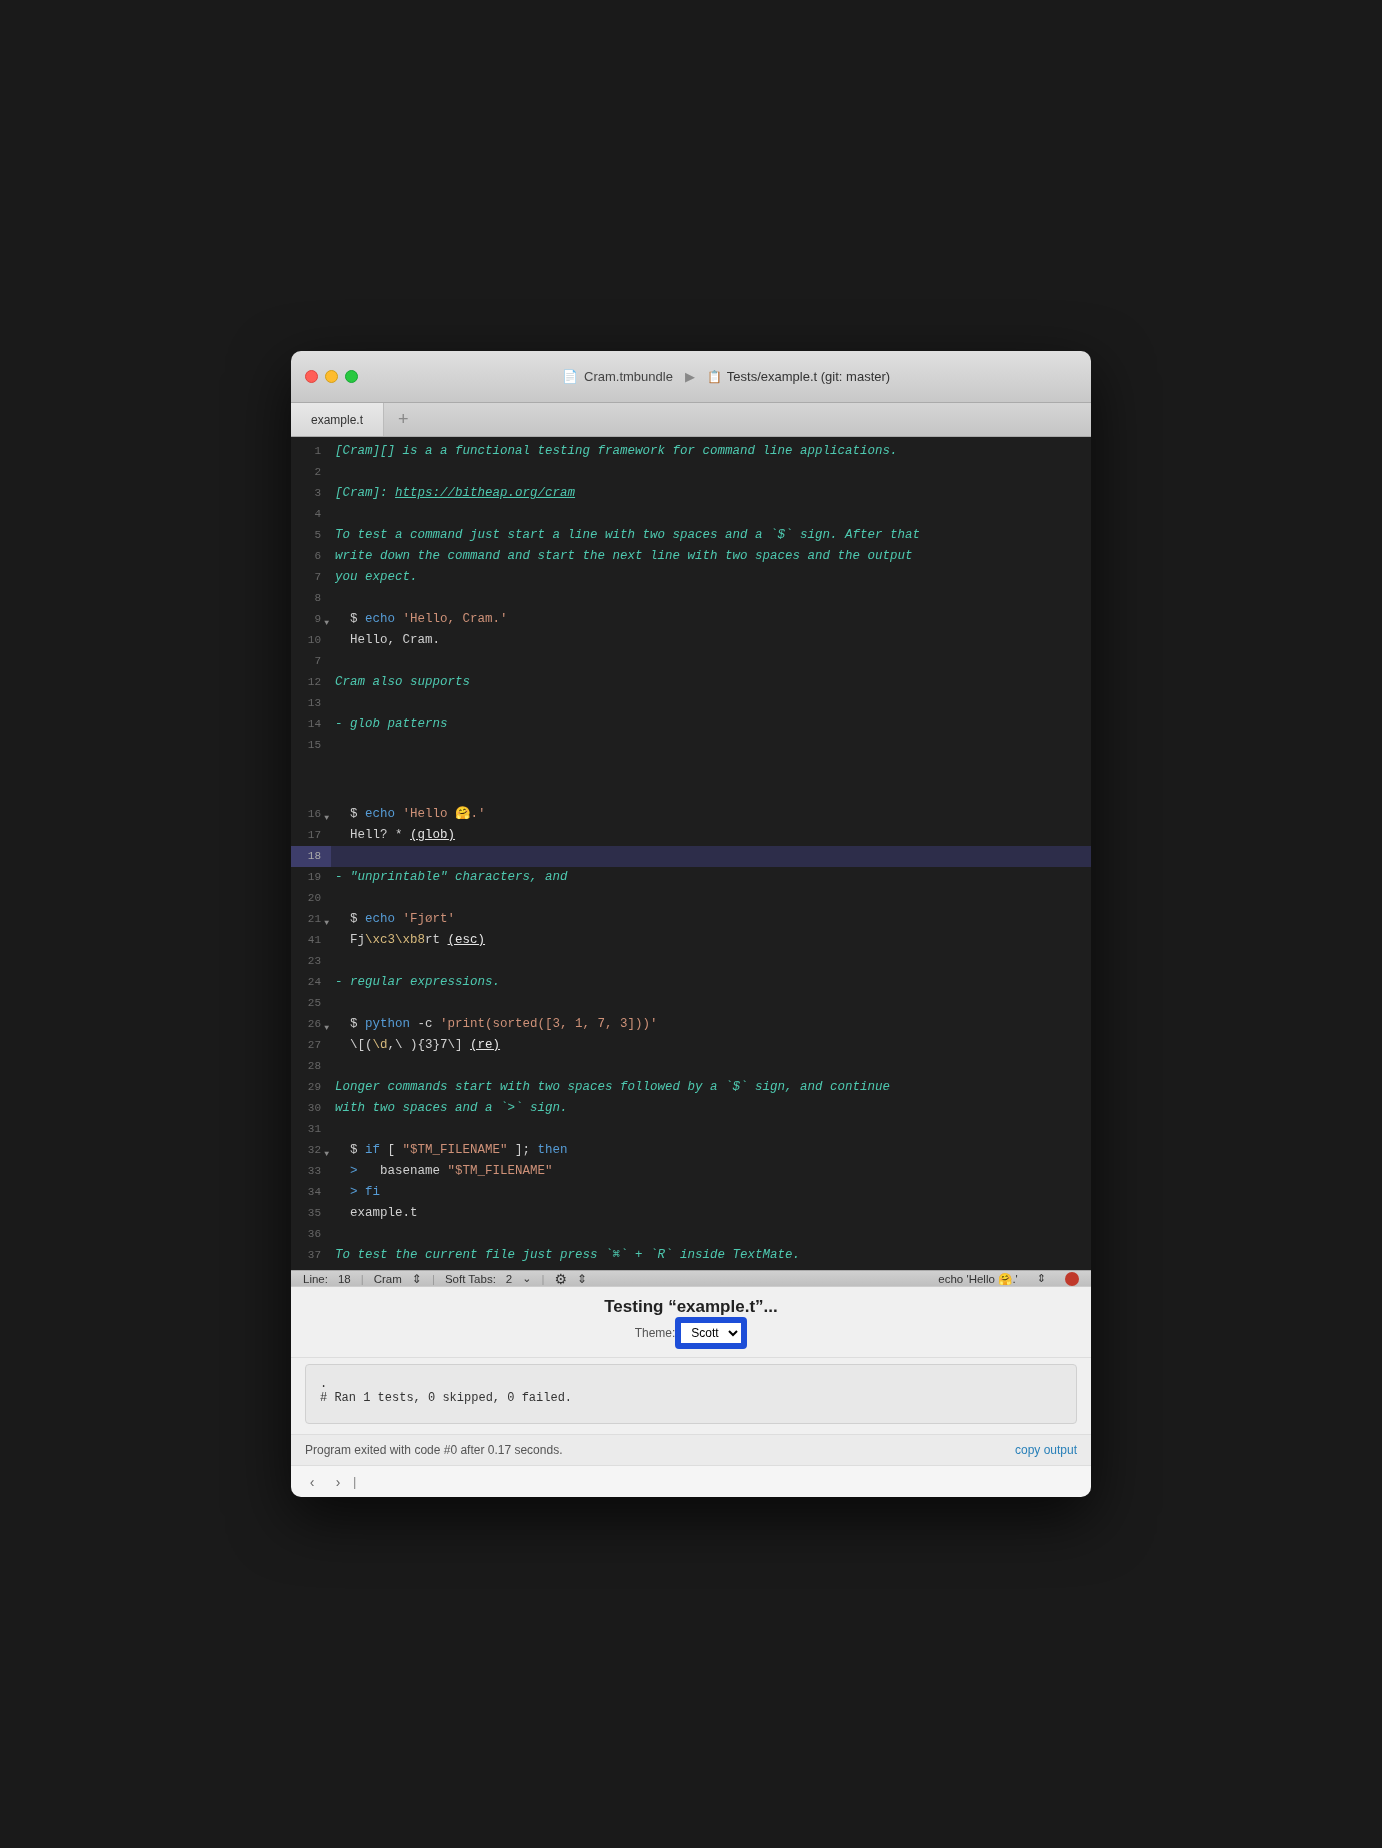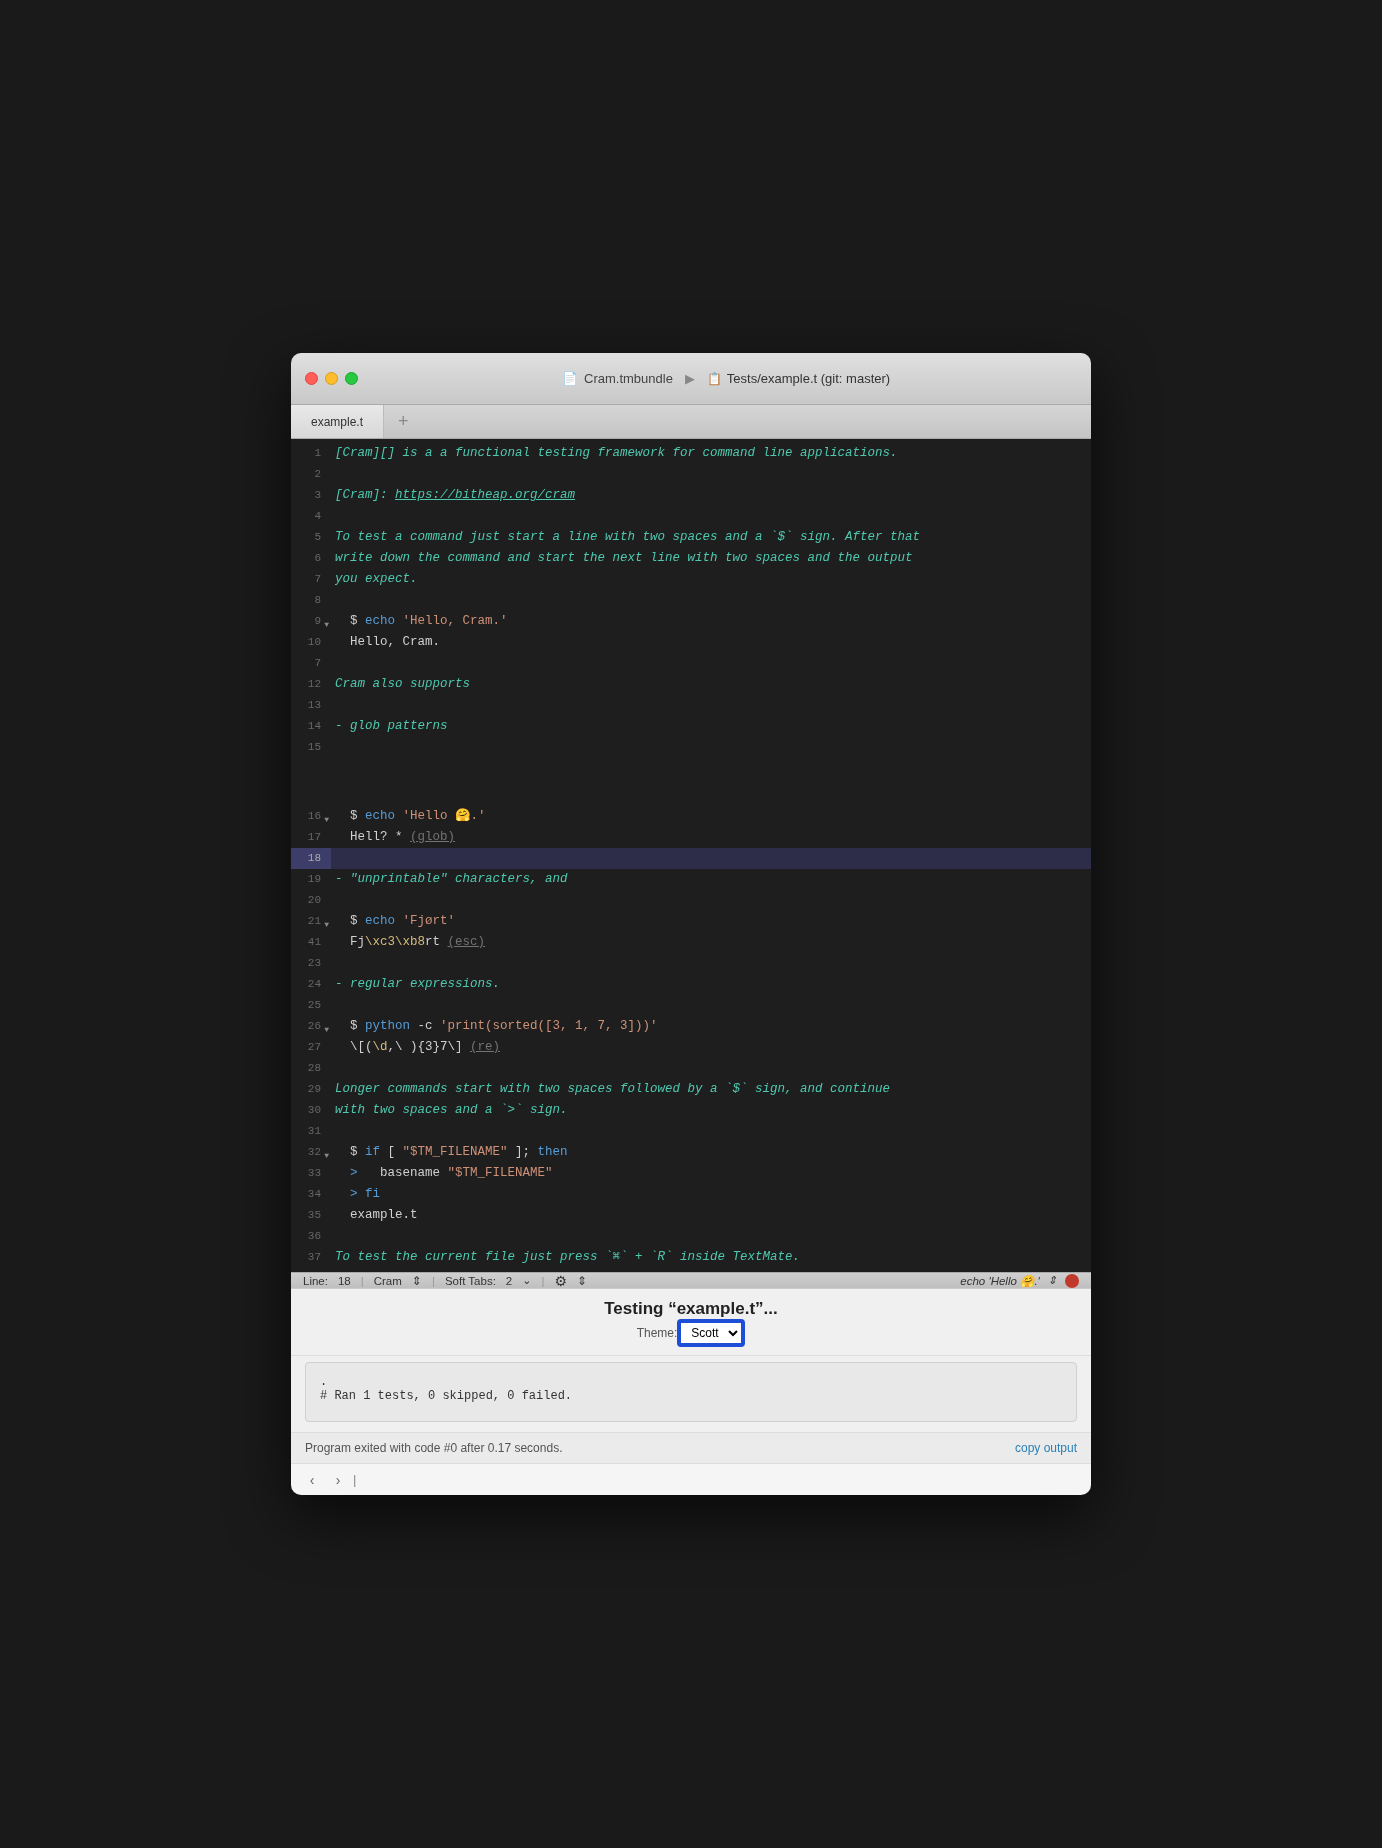--- a/index.html
+++ b/index.html
@@ -126,21 +126,21 @@
     }
     .code-content {
       flex: 1;
       padding-left: 4px;
       white-space: pre;
       color: #d0d0d0;
     }
     .c-link     { color: #4ec9b0; font-style: italic; text-decoration: underline; }
     .c-keyword  { color: #569cd6; }
     .c-string   { color: #ce9178; }
-    .c-special  { color: #737373; text-decoration: underline; }
+    .c-special  { color: #e5e5e5; text-decoration: underline; }
     .c-escape   { color: #d7ba7d; }
     .c-cmd      { color: #569cd6; }
     .c-italic   { font-style: italic; color: #4ec9b0; }
     .c-angle    { color: #569cd6; }
 
     
     .statusbar {
       background: linear-gradient(to bottom, #d0d0d0, #bfbfbf);
       height: 16px;
       display: flex;
@@ -150,22 +150,21 @@
       border-top: 1px solid #aaa;
       font-size: 11.5px;
       color: #333;
     }
     .statusbar-sep {
       color: #999;
     }
     .statusbar-right {
       margin-left: auto;
       display: flex;
-      gap: 8px;
-      font-style: italic;
+      gap: 19px;
     }
     .statusbar-dot {
       width: 14px;
       height: 14px;
       border-radius: 50%;
       background: #c0392b;
     }
     .gear-btn {
       font-size: 14px;
       cursor: pointer;
@@ -191,21 +190,21 @@
       color: #222;
     }
     .theme-label {
       font-size: 12px;
       color: #555;
       margin-right: 0;
     }
     .theme-select {
       font-size: 12px;
       padding: 2px 6px;
-      border: 4px solid #1d4ed8;
+      border: 6px solid #1d4ed8;
       border-radius: 4px;
       background: white;
     }
     .theme-row {
       display: flex;
       align-items: center;
     }
     .cram-badge {
       display: inline-block;
       background: #7b3fa0;

